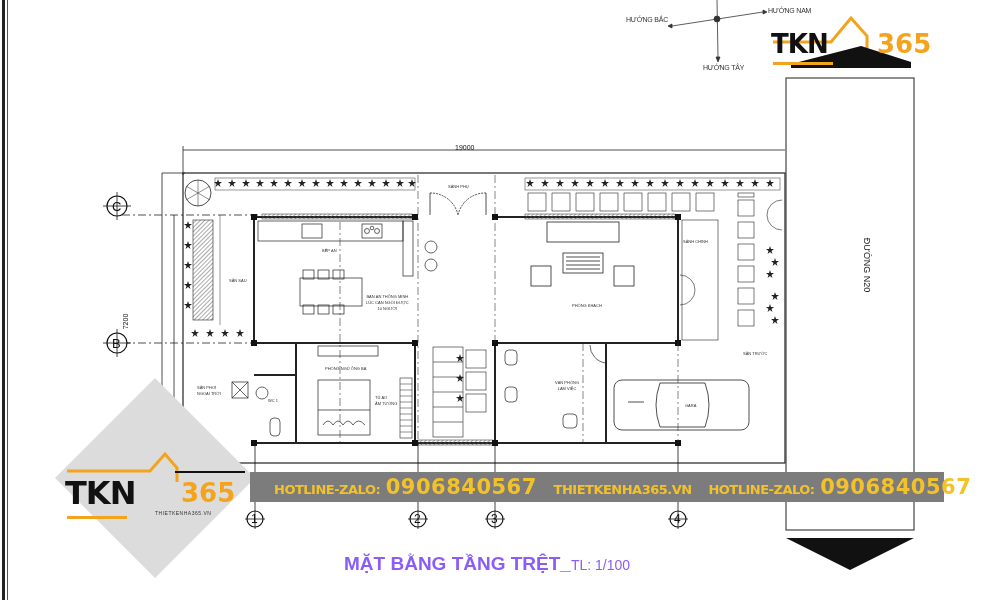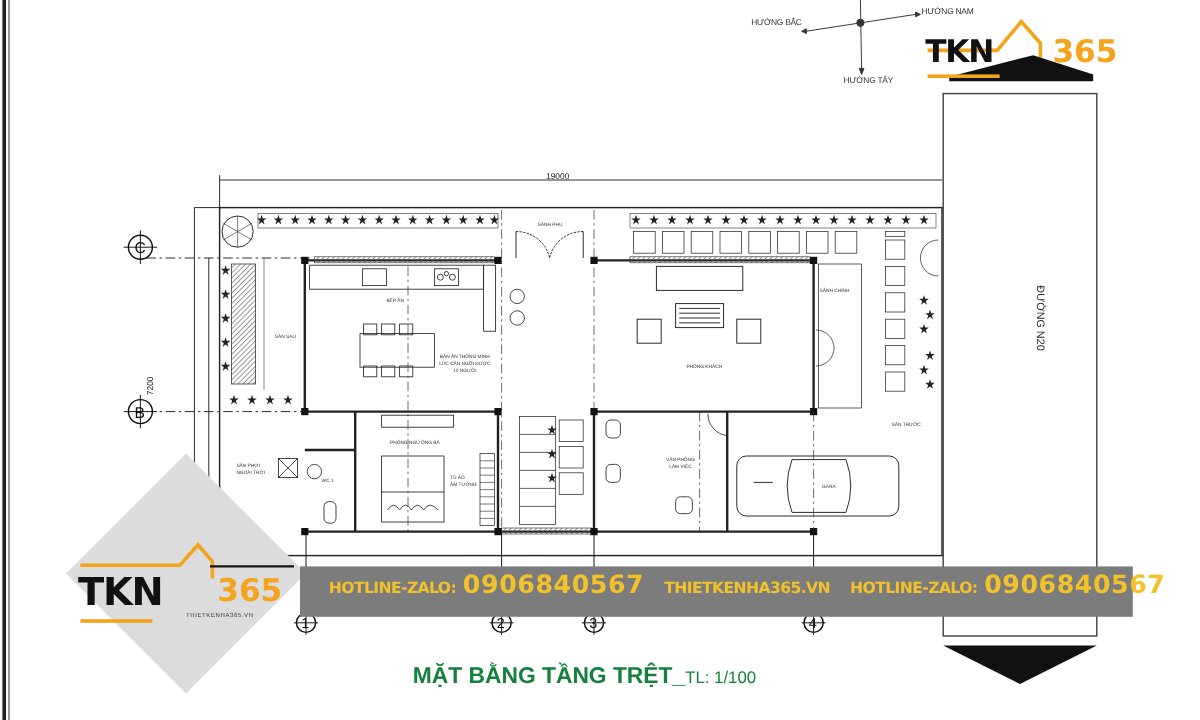--- a/index.html
+++ b/index.html
@@ -1,24 +1,24 @@
 <!DOCTYPE html>
 <html><head>
 <meta charset="utf-8">
 <style>
   html, body { margin:0; padding:0; }
   body { width:1000px; height:600px; background:#ffffff; position:relative; overflow:hidden; font-family:"Liberation Sans", sans-serif; }
   .abs { position:absolute; }
   .lbl { position:absolute; font-family:"Liberation Sans", sans-serif; font-size:4px; color:#333; white-space:nowrap; }
   .compass-lbl { position:absolute; font-size:7px; color:#333; font-family:"Liberation Sans", sans-serif; white-space:nowrap; letter-spacing:-0.2px; }
-  .banner { position:absolute; left:250px; top:472px; width:694px; height:42px; background:#7c7c7c; }
+  .banner { position:absolute; left:250px; top:472px; width:694px; height:30px; background:#7c7c7c; }
   .banner-text { position:absolute; top:3px; left:24px; font-family:"DejaVu Sans", sans-serif; font-weight:bold; color:#f3c22a; white-space:nowrap; }
   .banner-text .sm { font-size:13px; letter-spacing:-0.5px; }
   .banner-text .lg { font-size:21px; letter-spacing:0.5px; }
-  .title { position:absolute; left:344px; top:553px; font-family:"Liberation Sans", sans-serif; font-weight:bold; font-size:19px; color:#15803d; white-space:nowrap; }
+  .title { position:absolute; left:344px; top:553px; font-family:"Liberation Sans", sans-serif; font-weight:bold; font-size:19px; color:#8b5cf6; white-space:nowrap; }
   .title .scale { font-weight:normal; font-size:14px; }
   .road-lbl { position:absolute; left:840px; top:260px; transform:rotate(90deg); transform-origin:center; font-size:9px; color:#222; white-space:nowrap; }
 </style>
 </head>
 <body>
 
 <div class="abs" style="left:2px;top:0;width:3px;height:600px;background:#222;"></div>
 <div class="abs" style="left:7px;top:0;width:1px;height:600px;background:#555;"></div>
 
 <svg class="abs" style="left:0;top:0;" width="1000" height="600" viewBox="0 0 1000 600">

